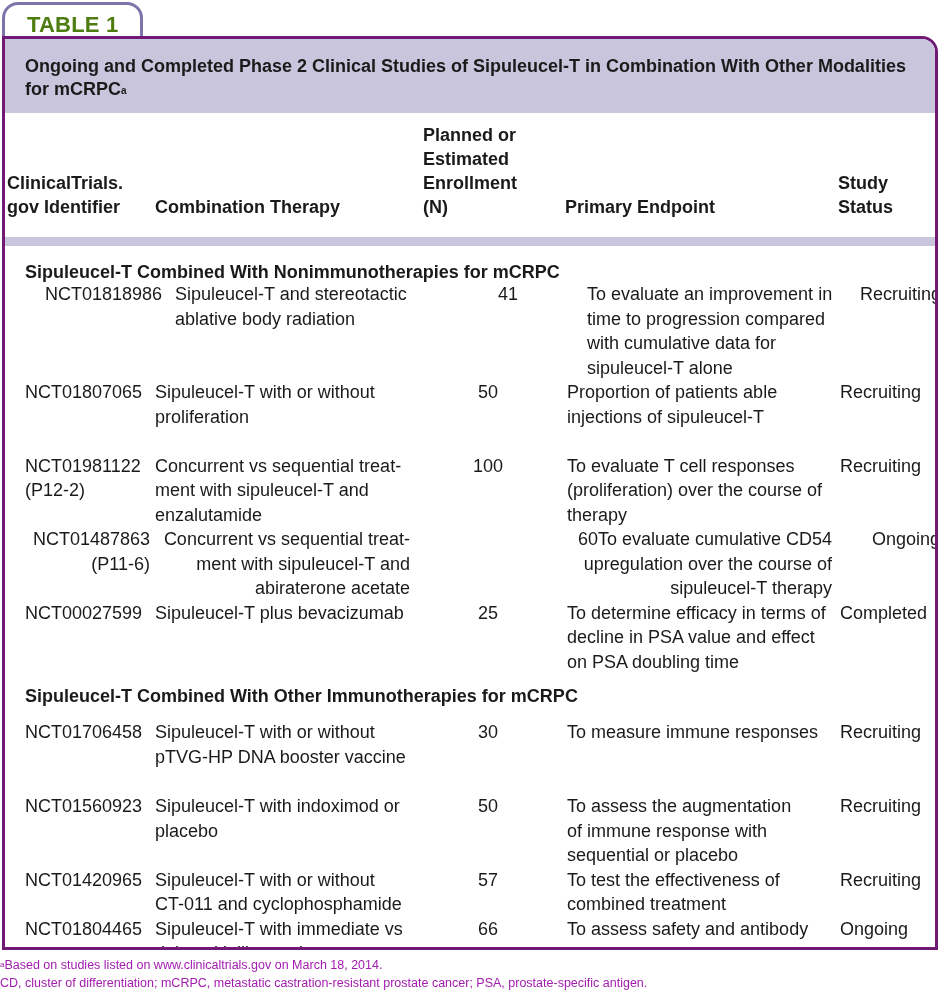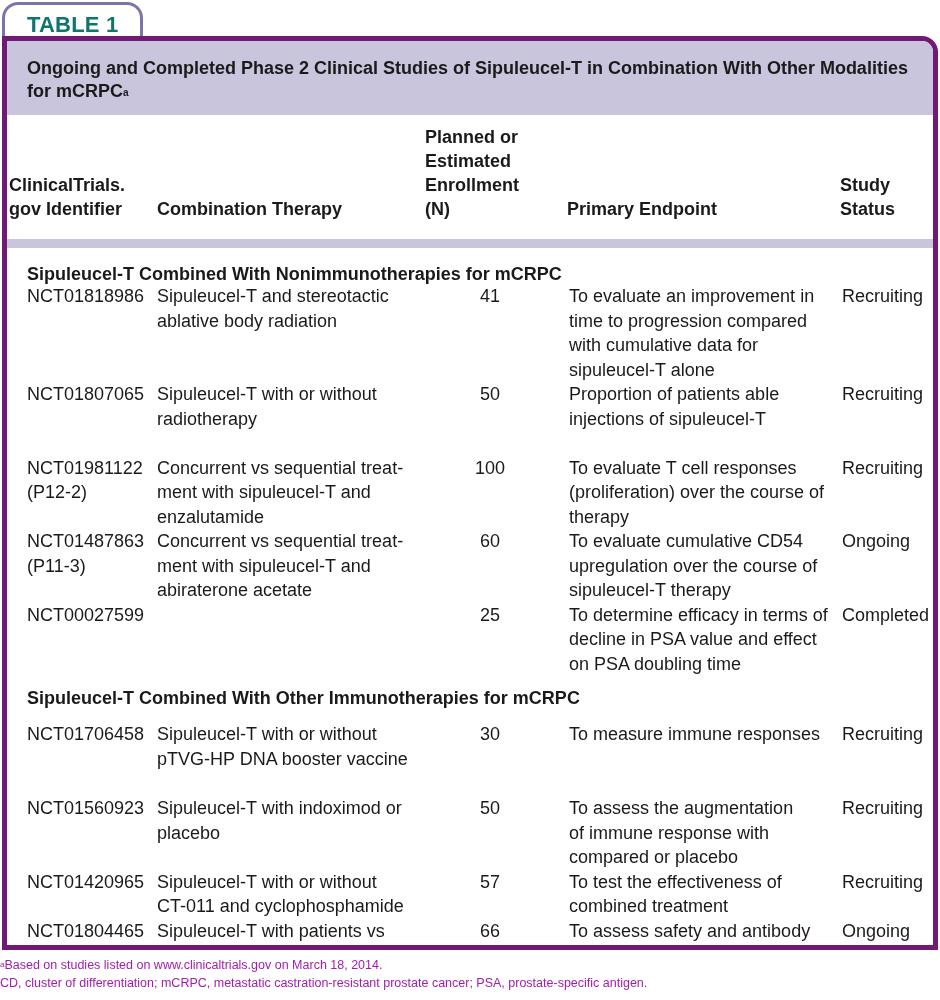--- a/index.html
+++ b/index.html
@@ -6,26 +6,26 @@
   body { width: 940px; height: 1000px; position: relative; overflow: hidden;
          font-family: "Liberation Sans", sans-serif; color: #1a1a1a; }
 
   .tab {
     position: absolute; left: 2px; top: 2px; width: 141px; height: 36px;
     border: 3px solid #7b74a8; border-bottom: none;
     border-radius: 16px 16px 0 0; background: #fff; box-sizing: border-box;
   }
   .tab-label {
     position: absolute; left: 22px; top: 7px; font-size: 22px; font-weight: bold;
-    letter-spacing: 0.2px; color: #0f766e;
+    letter-spacing: 0.2px; color: #4d7c0f;
   }
 
   .frame {
     position: absolute; left: 2px; top: 36px; width: 936px; height: 914px;
-    border: 5px solid #701a75; border-radius: 0 16px 0 0; box-sizing: border-box;
+    border: 3px solid #701a75; border-radius: 0 16px 0 0; box-sizing: border-box;
     background: #fff; overflow: hidden;
   }
   .caption {
     background: #c8c5dd; height: 74px; box-sizing: border-box;
     padding: 16px 20px 0 20px; font-size: 18px; font-weight: bold; line-height: 23px;
     color: #1a1a1a;
   }
   .caption sup { font-size: 10px; vertical-align: top; position: relative; top: 1px; }
 
   .head {
@@ -81,21 +81,21 @@
       </div>
     <div class="hcell" style="left:833px">
         <span class="line">Study</span>
         <span class="line">Status</span>
       </div>
   </div>
   <div class="band"></div>
 
   <div id="body">
       <div class="section">Sipuleucel-T Combined With Nonimmunotherapies for mCRPC</div>
-      <div class="row" style="height: 98px;">
+      <div class="row" style="height: 98px; margin-left: 20px;">
         <div class="cell c-id">
           <span class="line">NCT01818986</span>
         </div>
         <div class="cell c-ther">
           <span class="line">Sipuleucel-T and stereotactic</span>
           <span class="line">ablative body radiation</span>
         </div>
         <div class="cell c-n" style="padding-left: 53px;"><span class="line">41</span></div>
         <div class="cell c-ep">
           <span class="line">To evaluate an improvement in</span>
@@ -106,21 +106,21 @@
         <div class="cell c-st">
           <span class="line">Recruiting</span>
         </div>
       </div>
       <div class="row" style="height: 73.5px;">
         <div class="cell c-id">
           <span class="line">NCT01807065</span>
         </div>
         <div class="cell c-ther">
           <span class="line">Sipuleucel-T with or without</span>
-          <span class="line">radiotherapy</span>
+          <span class="line">proliferation</span>
         </div>
         <div class="cell c-n" style="padding-left: 53px;"><span class="line">50</span></div>
         <div class="cell c-ep">
           <span class="line">Proportion of patients able</span>
           <span class="line">injections of sipuleucel-T</span>
         </div>
         <div class="cell c-st">
           <span class="line">Recruiting</span>
         </div>
       </div>
@@ -137,44 +137,47 @@
         <div class="cell c-n" style="padding-left: 48px;"><span class="line">100</span></div>
         <div class="cell c-ep">
           <span class="line">To evaluate T cell responses</span>
           <span class="line">(proliferation) over the course of</span>
           <span class="line">therapy</span>
         </div>
         <div class="cell c-st">
           <span class="line">Recruiting</span>
         </div>
       </div>
-      <div class="row" style="height: 73.5px;">
+      <div class="row" style="height: 73.5px; text-align: right;">
         <div class="cell c-id">
           <span class="line">NCT01487863</span>
-          <span class="line">(P11-3)</span>
+          <span class="line">(P11-6)</span>
         </div>
         <div class="cell c-ther">
           <span class="line">Concurrent vs sequential treat-</span>
           <span class="line">ment with sipuleucel-T and</span>
           <span class="line">abiraterone acetate</span>
         </div>
         <div class="cell c-n" style="padding-left: 53px;"><span class="line">60</span></div>
         <div class="cell c-ep">
           <span class="line">To evaluate cumulative CD54</span>
           <span class="line">upregulation over the course of</span>
           <span class="line">sipuleucel-T therapy</span>
         </div>
         <div class="cell c-st">
           <span class="line">Ongoing</span>
         </div>
       </div>
       <div class="row" style="height: 73.5px;">
         <div class="cell c-id">
           <span class="line">NCT00027599</span>
         </div>
+        <div class="cell c-ther">
+          <span class="line">Sipuleucel-T plus bevacizumab</span>
+        </div>
         <div class="cell c-n" style="padding-left: 53px;"><span class="line">25</span></div>
         <div class="cell c-ep">
           <span class="line">To determine efficacy in terms of</span>
           <span class="line">decline in PSA value and effect</span>
           <span class="line">on PSA doubling time</span>
         </div>
         <div class="cell c-st">
           <span class="line">Completed</span>
         </div>
       </div>
@@ -200,21 +203,21 @@
           <span class="line">NCT01560923</span>
         </div>
         <div class="cell c-ther">
           <span class="line">Sipuleucel-T with indoximod or</span>
           <span class="line">placebo</span>
         </div>
         <div class="cell c-n" style="padding-left: 53px;"><span class="line">50</span></div>
         <div class="cell c-ep">
           <span class="line">To assess the augmentation</span>
           <span class="line">of immune response with</span>
-          <span class="line">compared or placebo</span>
+          <span class="line">sequential or placebo</span>
         </div>
         <div class="cell c-st">
           <span class="line">Recruiting</span>
         </div>
       </div>
       <div class="row" style="height: 49px;">
         <div class="cell c-id">
           <span class="line">NCT01420965</span>
         </div>
         <div class="cell c-ther">
@@ -228,21 +231,21 @@
         </div>
         <div class="cell c-st">
           <span class="line">Recruiting</span>
         </div>
       </div>
       <div class="row" style="height: 49px;">
         <div class="cell c-id">
           <span class="line">NCT01804465</span>
         </div>
         <div class="cell c-ther">
-          <span class="line">Sipuleucel-T with patients vs</span>
+          <span class="line">Sipuleucel-T with immediate vs</span>
           <span class="line">delayed ipilimumab</span>
         </div>
         <div class="cell c-n" style="padding-left: 53px;"><span class="line">66</span></div>
         <div class="cell c-ep">
           <span class="line">To assess safety and antibody</span>
           <span class="line">responses</span>
         </div>
         <div class="cell c-st">
           <span class="line">Ongoing</span>
         </div>

